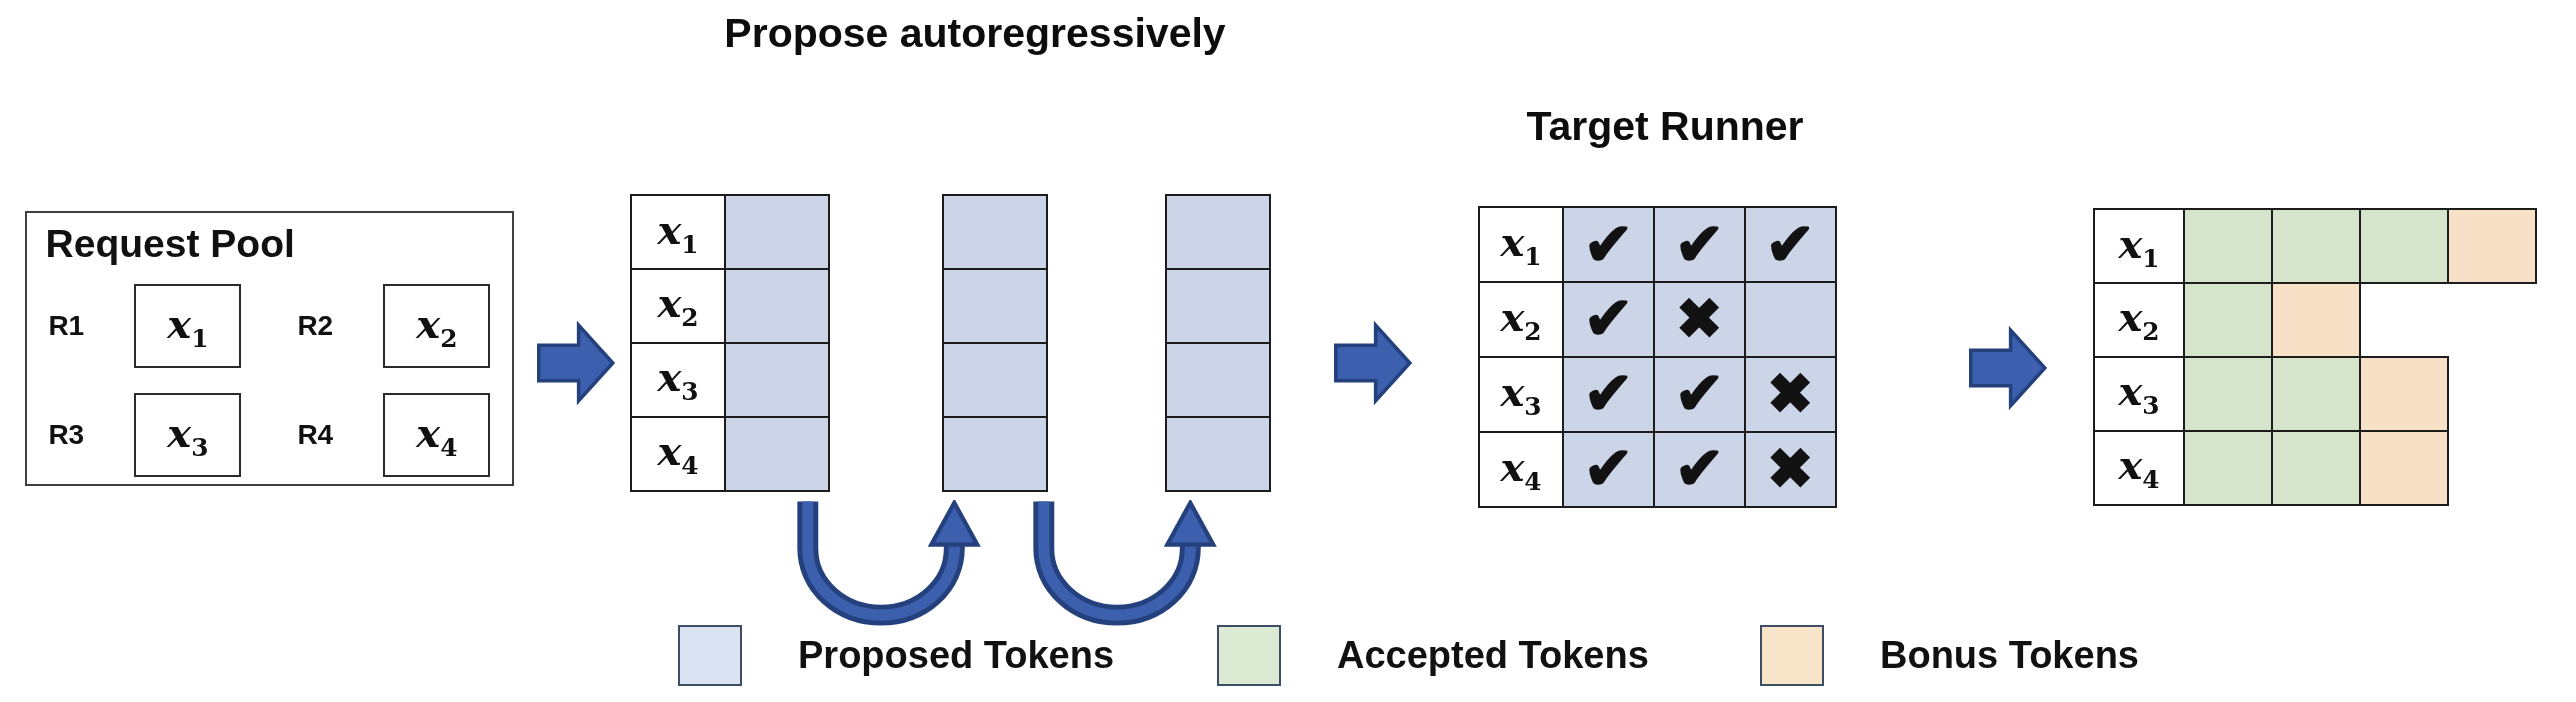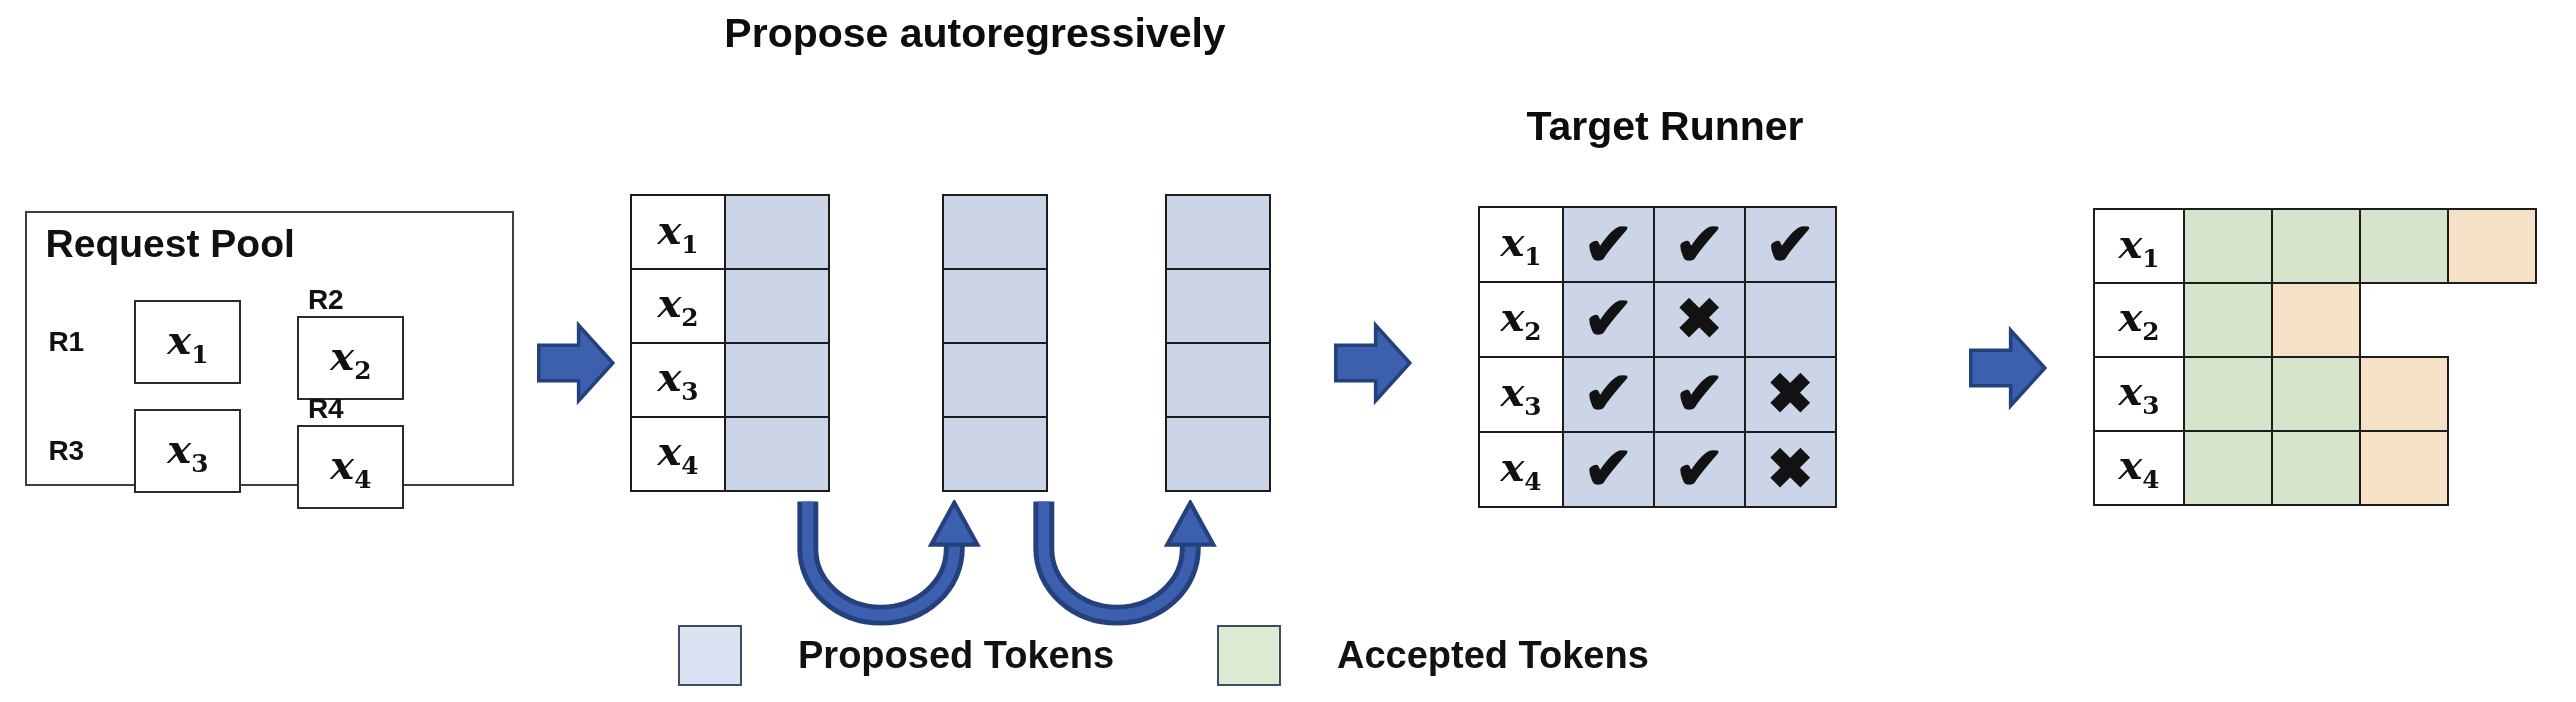--- a/index.html
+++ b/index.html
@@ -14,21 +14,21 @@
   
   .pool {
     position:absolute; left:25px; top:211px; width:489px; height:275px;
     border:2.9px solid #3f3f3f; box-sizing:border-box; background:#fff;
   }
   .pool-title { position:absolute; left:18.6px; top:8.6px; font-size:39px; font-weight:600; }
   .pool-row { position:absolute; left:21.4px; display:flex; align-items:center; }
   .pool-row.r1 { top:71px; }
   .pool-row.r2 { top:180px; }
   .pool-item { display:flex; align-items:center; }
-  .pool-item + .pool-item { margin-left:56px;flex-direction:column; }
+  .pool-item + .pool-item { margin-left:56px; }
   .r-label { width:86px; font-size:28px; font-weight:600; }
   .token-box {
     width:107px; height:84px; border:2.9px solid #2b2b2b; box-sizing:border-box;
     display:flex; align-items:center; justify-content:center; background:#fff;
   }
   .math { font-family:"DejaVu Serif", serif; font-style:italic; font-size:40px; font-weight:600; }
   .math sub { font-size:0.62em; font-style:normal; font-family:"DejaVu Serif", serif; }
   
   .grid { position:absolute; }
   .grow { display:flex; }
@@ -266,15 +266,19 @@
     </div>
 
   <div class="legend-item" style="left:678px;">
     <div class="swatch" id="sw-0" style="background: rgb(219, 227, 243);"></div>
     <div class="legend-label">Proposed Tokens</div>
   </div>
   <div class="legend-item" style="left:1217px;">
     <div class="swatch" id="sw-1" style="background: rgb(220, 234, 211);"></div>
     <div class="legend-label">Accepted Tokens</div>
   </div>
+  <div class="legend-item" style="left:1760px;">
+    <div class="swatch" id="sw-2" style="background: rgb(248, 228, 201);"></div>
+    <div class="legend-label">Bonus Tokens</div>
+  </div>
 
 </div>
 
 
 </body></html>

